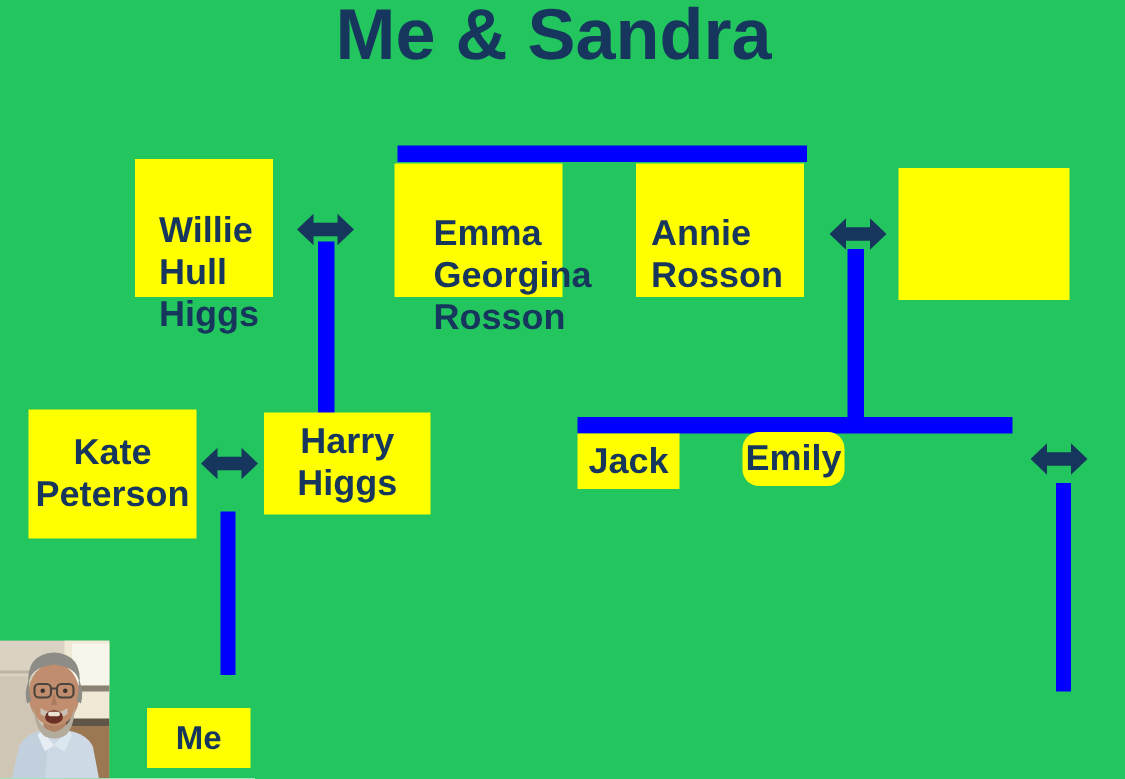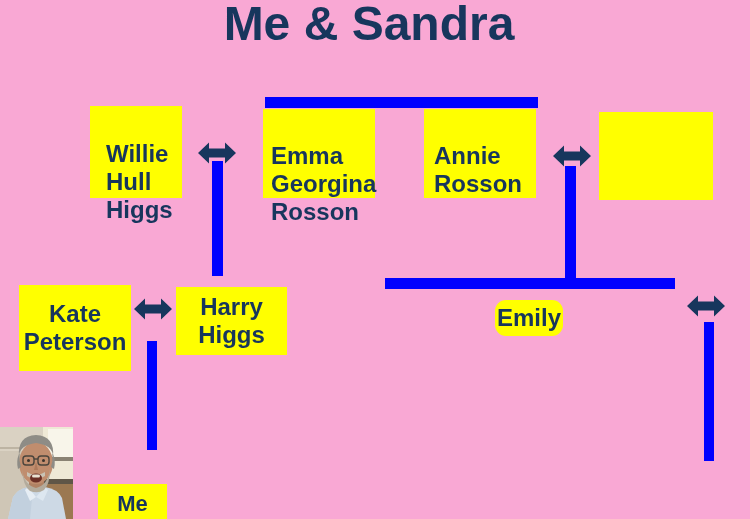--- a/index.html
+++ b/index.html
@@ -1,21 +1,21 @@
 <!DOCTYPE html>
 <html><head>
 <meta charset="utf-8">
 <style>
   * { box-sizing: border-box; }
   html, body { margin: 0; padding: 0; background: #ffffff; }
   #canvas {
     position: relative;
     width: 750px;
     height: 519px;
-    background: #f9a8d4;
+    background: #22c55e;
     overflow: hidden;
     font-family: "Liberation Sans", sans-serif;
   }
   .title {
     position: absolute;
     top: -4px;
     left: 0;
     width: 738px;
     text-align: center;
     font-size: 48px;
@@ -32,21 +32,20 @@
     line-height: 28px;
     white-space: pre-line;
   }
   .box .txt { white-space: pre-line; }
   .box.left { text-align: left; }
   .box.center {
     display: flex;
     align-items: center;
     justify-content: center;
     text-align: center;
-    margin-top: 12px;
   }
   .line { position: absolute; background: #0000FF; }
   .arrow { position: absolute; display: block; line-height: 0; }
   .photo { position: absolute; left: 0; top: 427px; width: 73px; height: 92px; }
 </style>
 </head>
 <body>
 
 <div id="canvas">
 
@@ -78,21 +77,21 @@
     <svg width="38" height="26" viewBox="0 0 38 26">
         <path d="M0 13 L11 2.5 L11 8.5 L27 8.5 L27 2.5 L38 13 L27 23.5 L27 17.5 L11 17.5 L11 23.5 Z" fill="#17365D"></path>
       </svg>
   </span>
 
   <div class="box left" style="left:90px; top:106px; width:92px; height:92px; padding:6px 0 0 16px;">
     <span class="txt">Willie
 Hull
 Higgs</span>
   </div>
-  <div class="box left" style="left:263px; top:109px; width:112px; height:89px; padding:5px 0 0 8px;">
+  <div class="box left" style="left:263px; top:109px; width:112px; height:89px; padding:5px 0 0 26px;">
     <span class="txt">Emma
 Georgina
 Rosson</span>
   </div>
   <div class="box left" style="left:424px; top:109px; width:112px; height:89px; padding:5px 0 0 10px;">
     <span class="txt">Annie
 Rosson</span>
   </div>
   <div class="box" style="left:599px; top:112px; width:114px; height:88px;">
     <span class="txt"></span>
@@ -100,20 +99,23 @@
 
   <div class="box center" style="left:19px; top:273px; width:112px; height:86px;">
     <span class="txt">Kate
 Peterson</span>
   </div>
   <div class="box center" style="left:176px; top:275px; width:111px; height:68px;">
     <span class="txt">Harry
 Higgs</span>
   </div>
 
+  <div class="box center" style="left:385px; top:289px; width:68px; height:37px;">
+    <span class="txt">Jack</span>
+  </div>
   <div class="box center" style="left:495px; top:288px; width:68px; height:36px;border-radius:11px;">
     <span class="txt">Emily</span>
   </div>
 
   <div class="box center" style="left:98px; top:472px; width:69px; height:40px; font-size:22px;">
     <span class="txt">Me</span>
   </div>
 
   <div class="photo">
     <svg width="73" height="92" viewBox="0 0 73 92">

